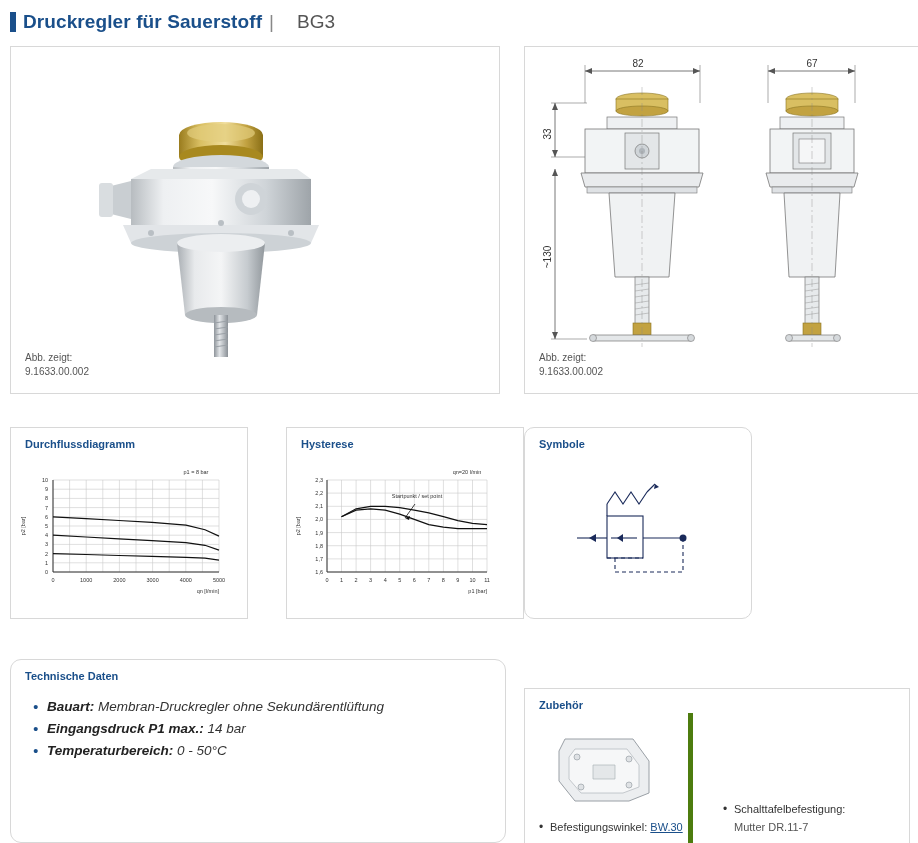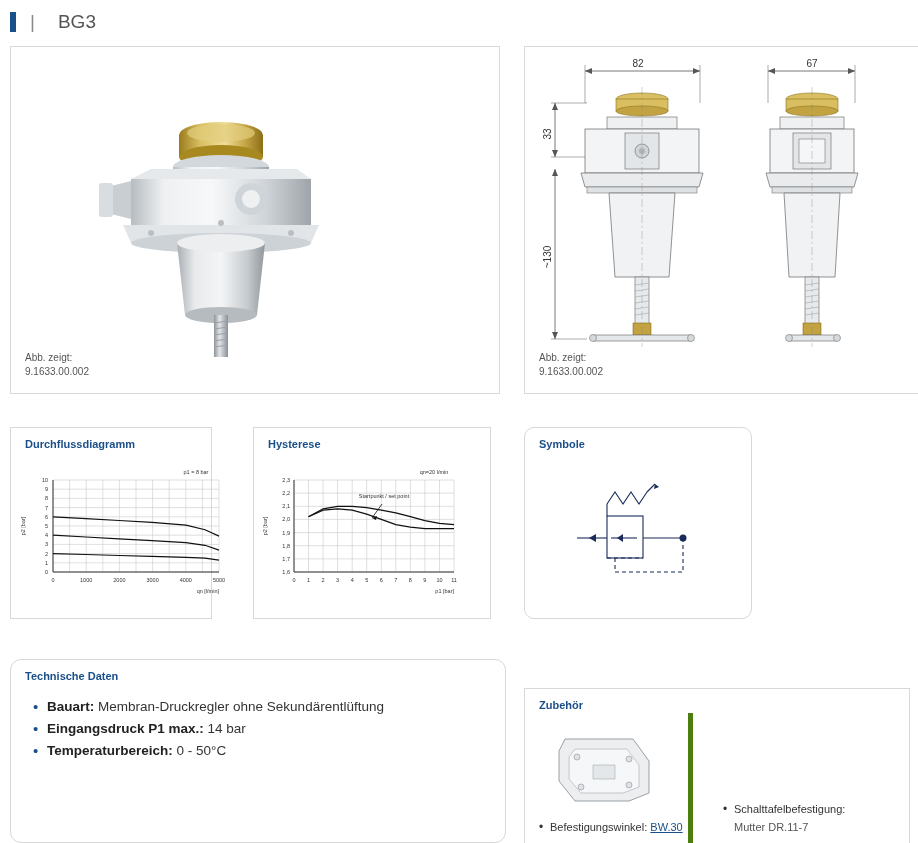--- a/index.html
+++ b/index.html
@@ -38,31 +38,32 @@
   }
   .caption {
     position: absolute; font-size: 10px; color: #555; line-height: 14px;
   }
 
   
   #photo-panel { left: 10px; top: 46px; width: 490px; height: 348px; }
   #dim-panel   { left: 524px; top: 46px; width: 464px; height: 348px; }
 
   
-  #flow-panel { left: 10px; top: 427px; width: 202px; height: 192px; }
-  #hyst-panel { left: 253px; top: 427px; width: 238px; height: 192px; }
+  #flow-panel { left: 10px; top: 427px; width: 238px; height: 192px; }
+  #hyst-panel { left: 286px; top: 427px; width: 238px; height: 192px; }
   #sym-panel  { left: 524px; top: 427px; width: 228px; height: 192px; border-radius: 10px; }
 
   
   #tech-panel { left: 10px; top: 659px; width: 496px; height: 184px; border-radius: 11px; }
   #acc-panel  { left: 524px; top: 659px; width: 386px; height: 184px; margin-top: 29px; }
 
   .tech-list {
     position: absolute; left: 22px; top: 36px; margin: 0; padding: 0;
     list-style: none;
+    font-style: italic;
   }
   .tech-list li {
     font-size: 13.5px; color: #333; line-height: 22px; padding-left: 14px;
     position: relative;
   }
   .tech-list li::before {
     content: "\2022"; position: absolute; left: 0; top: 0; color: #1a4f8a;
     font-size: 15px; line-height: 22px;
   }
   .tech-list b { font-weight: bold; color: #222; }
@@ -86,20 +87,21 @@
   svg { display: block; }
   .no-sel { user-select: none; }
 </style>
 </head>
 <body>
 
 <div class="page">
 
   <div class="header">
     <div class="header-bar"></div>
+    <span class="header-title">Druckregler für Sauerstoff</span>
     <span class="header-sep">|</span>
     <span class="header-sub">BG3</span>
   </div>
 
   <div class="panel" id="photo-panel">
     <svg width="488" height="310" viewBox="0 0 488 310">
       <defs>
         <linearGradient id="bodyG" x1="0" y1="0" x2="1" y2="0">
           <stop offset="0%" stop-color="#b7bcc0"></stop>
           <stop offset="18%" stop-color="#eef0f2"></stop>

